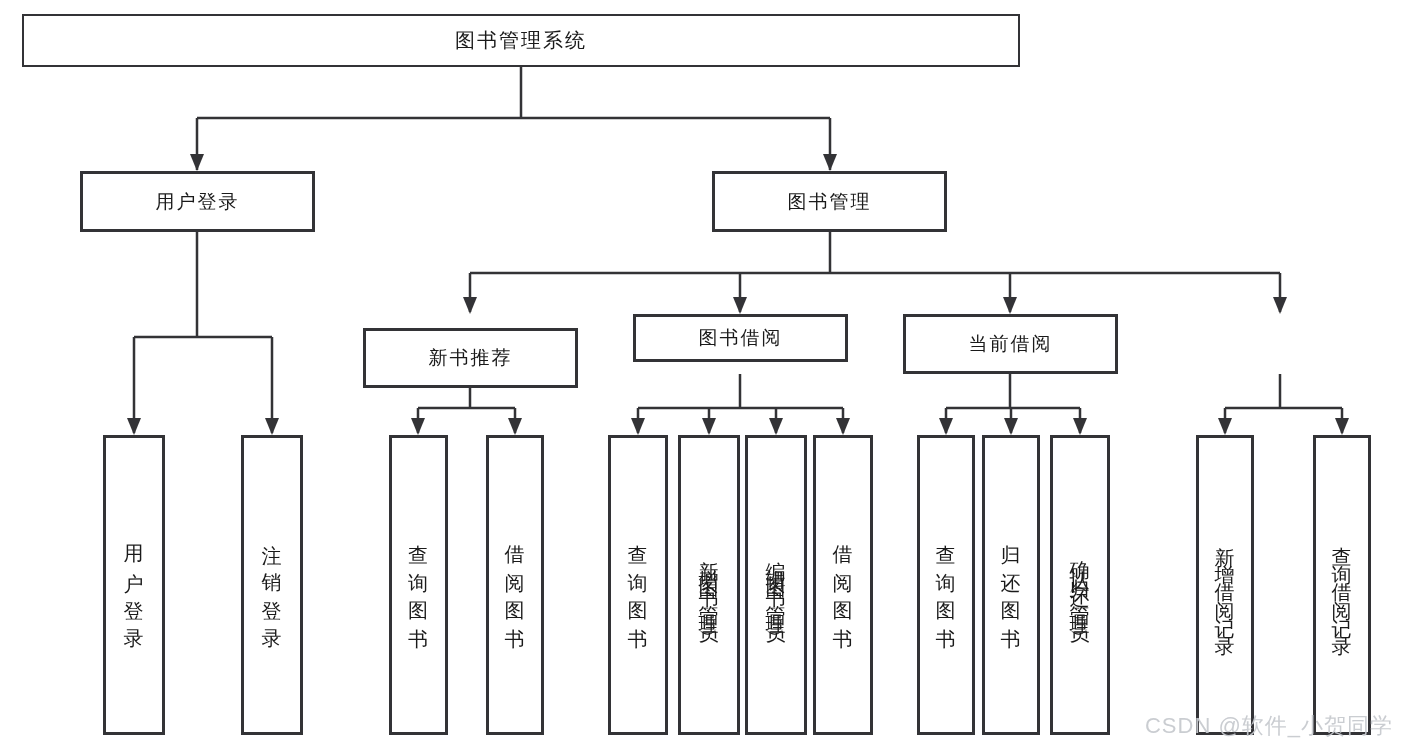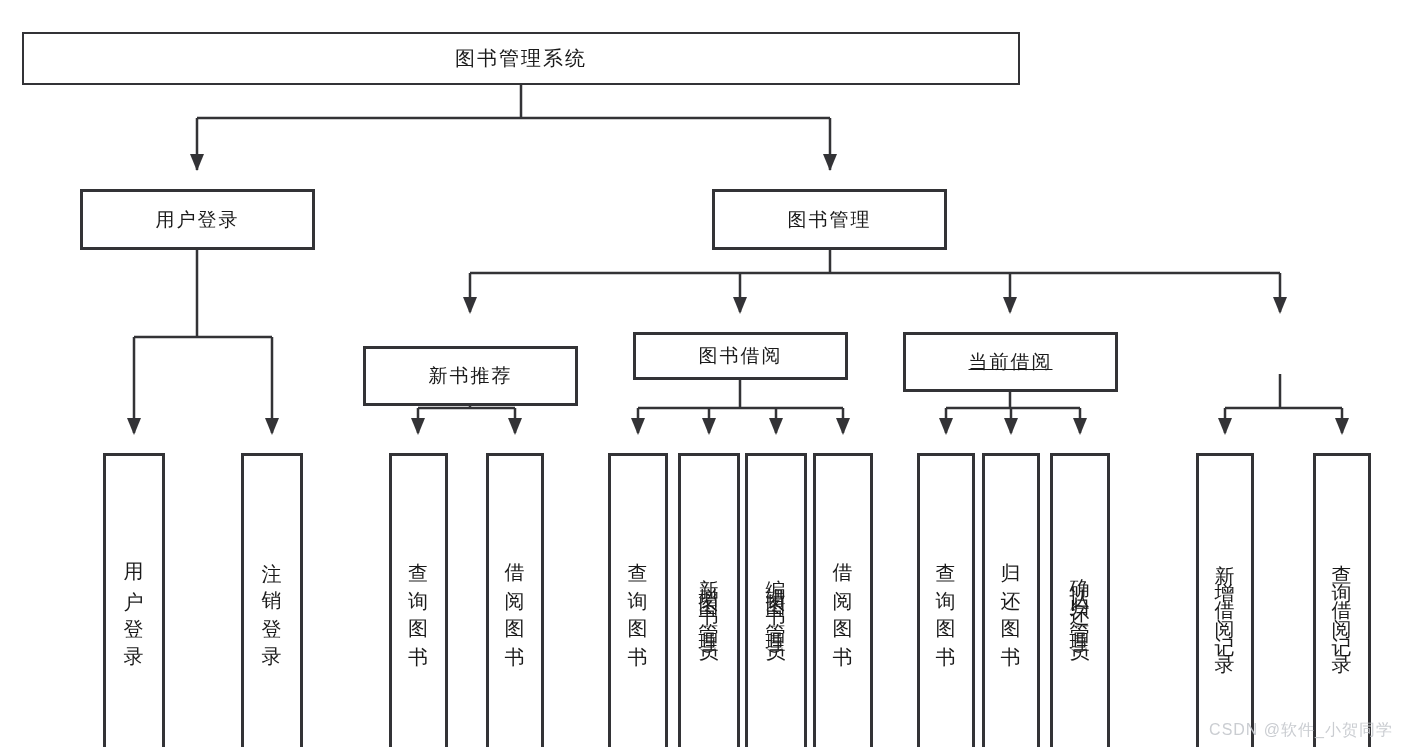--- a/index.html
+++ b/index.html
@@ -4,33 +4,33 @@
 <style>
   html,body{margin:0;padding:0;background:#ffffff;}
   #canvas{
     position:relative;width:1405px;height:747px;background:#ffffff;
     font-family:"Liberation Sans",sans-serif;color:#1a1a1a;overflow:hidden;
   }
   #wires{position:absolute;left:0;top:0;z-index:1;}
   .box{
     position:absolute;box-sizing:border-box;background:#ffffff;
     border:3px solid #333336;display:flex;align-items:center;justify-content:center;
-    z-index:2;font-size:19px;letter-spacing:2px;white-space:nowrap;margin-top:18px;
+    z-index:2;font-size:19px;letter-spacing:2px;white-space:nowrap;
   }
   .root{border-width:2px;font-size:20px;}
   .leaf{
     writing-mode:vertical-rl;text-orientation:mixed;
     font-size:20px;line-height:1;
   }
   .s4{letter-spacing:28px;}
   .s6{letter-spacing:18px;}
   .s9{letter-spacing:9px;}
   #watermark{
     position:absolute;right:12px;bottom:6px;z-index:5;
-    color:#c6c9ce;opacity:0.92;font-size:16px;letter-spacing:1px;
+    color:#c6c9ce;opacity:0.92;font-size:22px;letter-spacing:1px;
   }
 </style>
 </head>
 <body>
 
 <div id="canvas">
 
   <svg id="wires" width="1405" height="747" viewBox="0 0 1405 747">
     <g stroke="#333336" stroke-width="2.5" fill="none">
 
@@ -71,21 +71,21 @@
     </g>
   </svg>
 
   <div class="box root" style="left:22px;top:14px;width:998px;height:53px;">图书管理系统</div>
 
   <div class="box" style="left:80px;top:171px;width:235px;height:61px;">用户登录</div>
   <div class="box" style="left:712px;top:171px;width:235px;height:61px;text-align:center;">图书管理</div>
 
   <div class="box" style="left:363px;top:328px;width:215px;height:60px;">新书推荐</div>
   <div class="box" style="left:633px;top:314px;width:215px;height:48px;">图书借阅</div>
-  <div class="box" style="left:903px;top:314px;width:215px;height:60px;text-decoration:underline;">当前借阅</div>
+  <div class="box" style="left:903px;top:314px;width:215px;height:60px;">当前借阅</div>
 
   <div class="box leaf s4" style="left:103px;top:435px;width:62px;height:300px;">用户登录</div>
   <div class="box leaf s4" style="left:241px;top:435px;width:62px;height:300px;">注销登录</div>
 
   <div class="box leaf s4" style="left:389px;top:435px;width:59px;height:300px;">查询图书</div>
   <div class="box leaf s4" style="left:486px;top:435px;width:58px;height:300px;">借阅图书</div>
 
   <div class="box leaf s4" style="left:608px;top:435px;width:60px;height:300px;">查询图书</div>
   <div class="box leaf s9" style="left:678px;top:435px;width:62px;height:300px;">新增图书（管理员）</div>
   <div class="box leaf s9" style="left:745px;top:435px;width:62px;height:300px;">编辑图书（管理员）</div>

